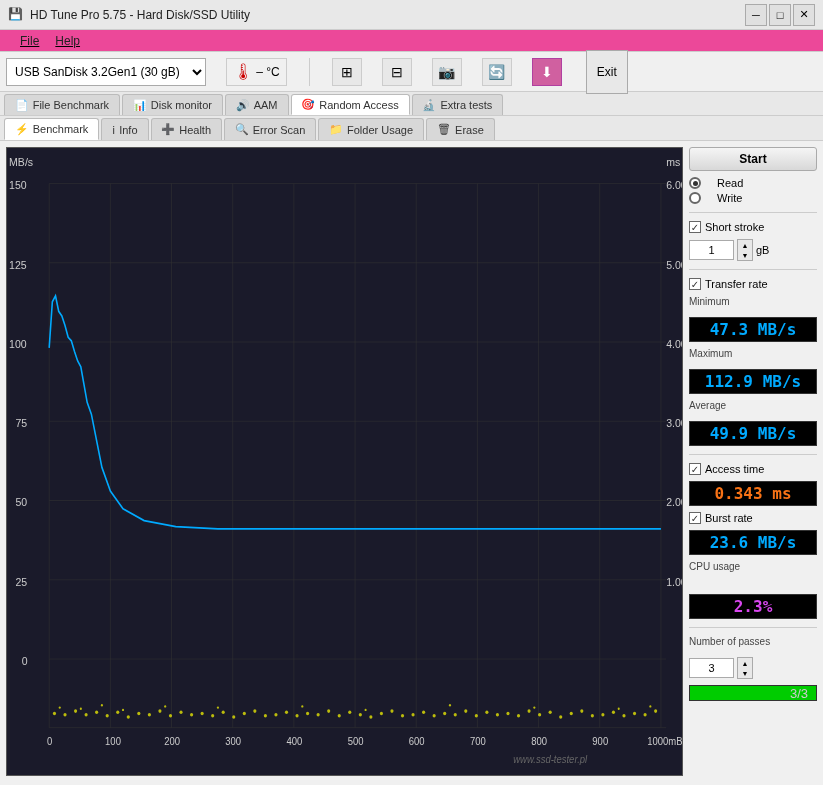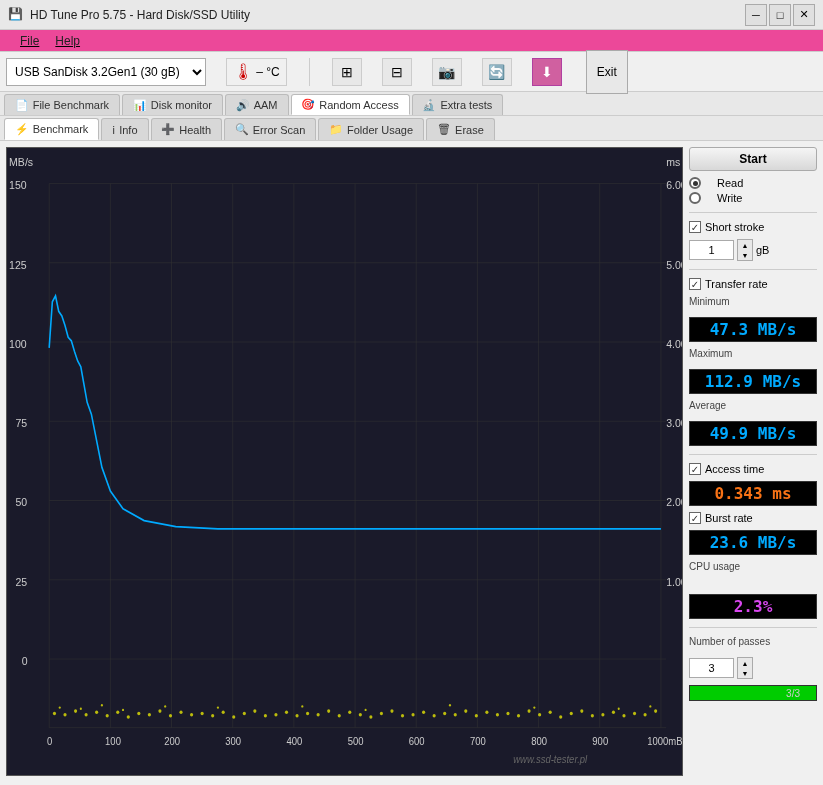--- a/index.html
+++ b/index.html
@@ -522,18 +522,18 @@
         <div class="spin-btn">
           <button class="spin-up">▲</button>
           <button class="spin-down">▼</button>
         </div>
       </div>
     </div>
 
     <div class="progress-section">
       <div class="progress-bar-container" style="position: relative;">
         <div class="progress-bar-fill" style="width:100%"></div>
-        <span class="progress-text" style="position:absolute;right:14px;color:#ccc;font-size:10px;text-align:right;">3/3</span>
+        <span class="progress-text" style="position:absolute;right:6px;color:#ccc;font-size:13px;text-align:right;">3/3</span>
       </div>
     </div>
 
   </div>
 </div>
 
 </body></html>

